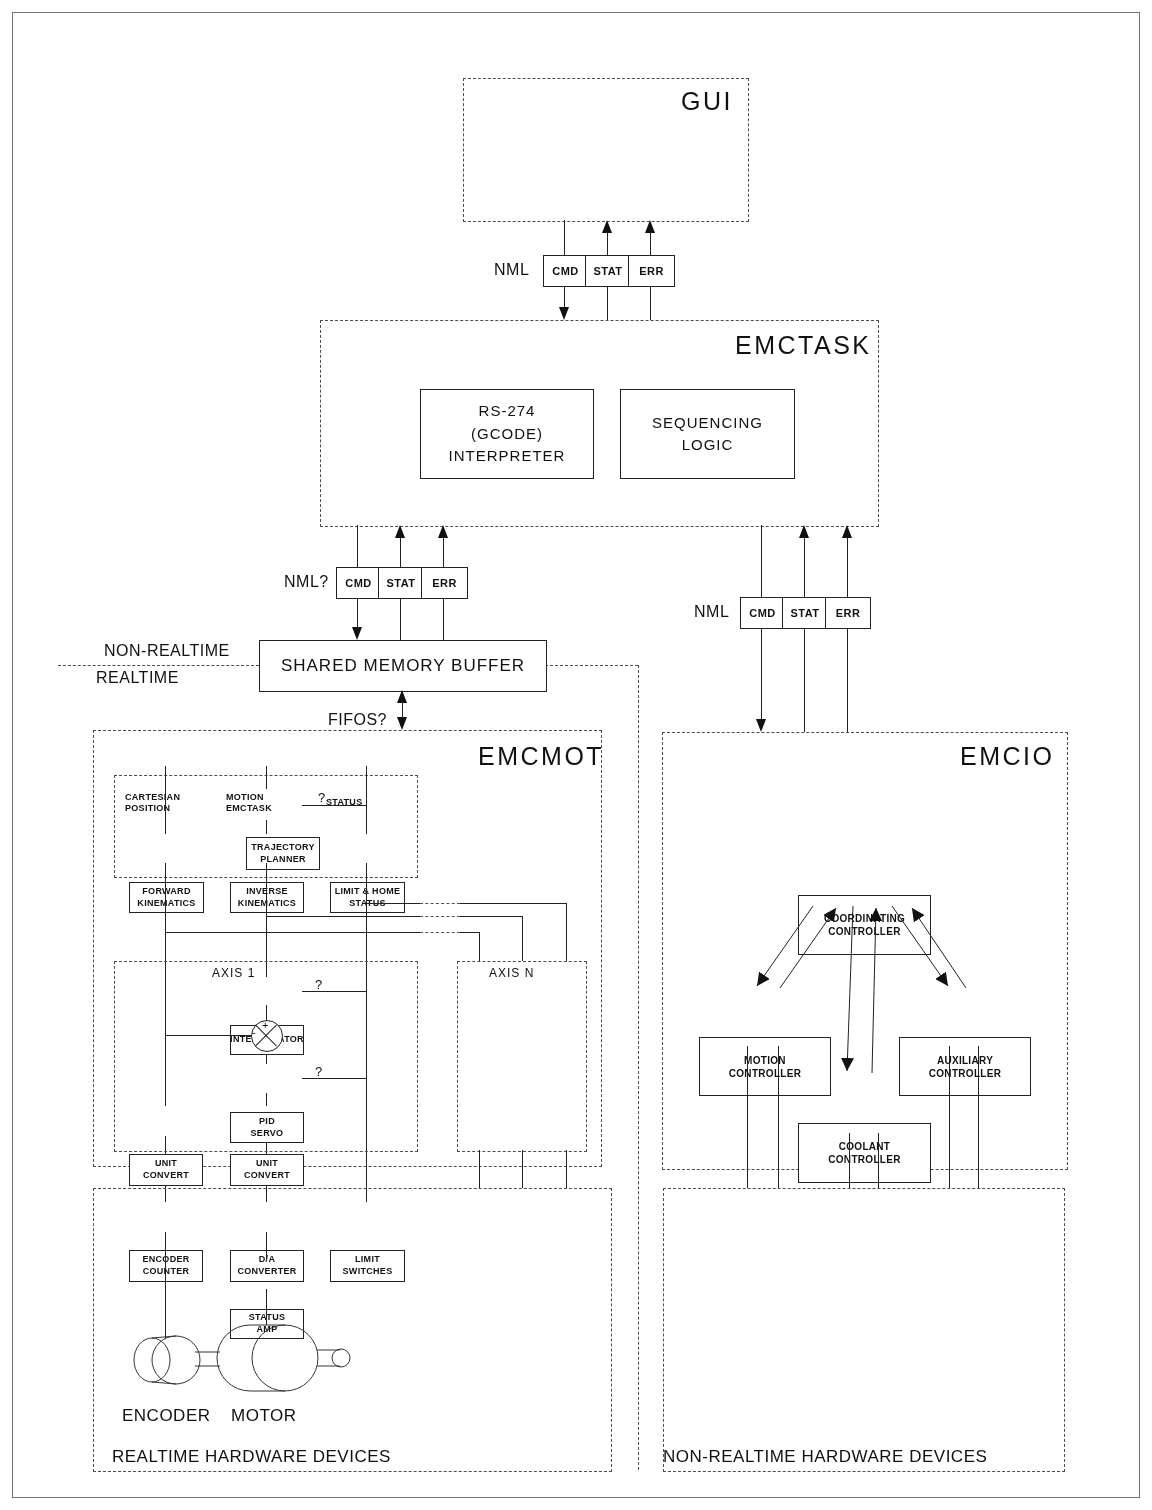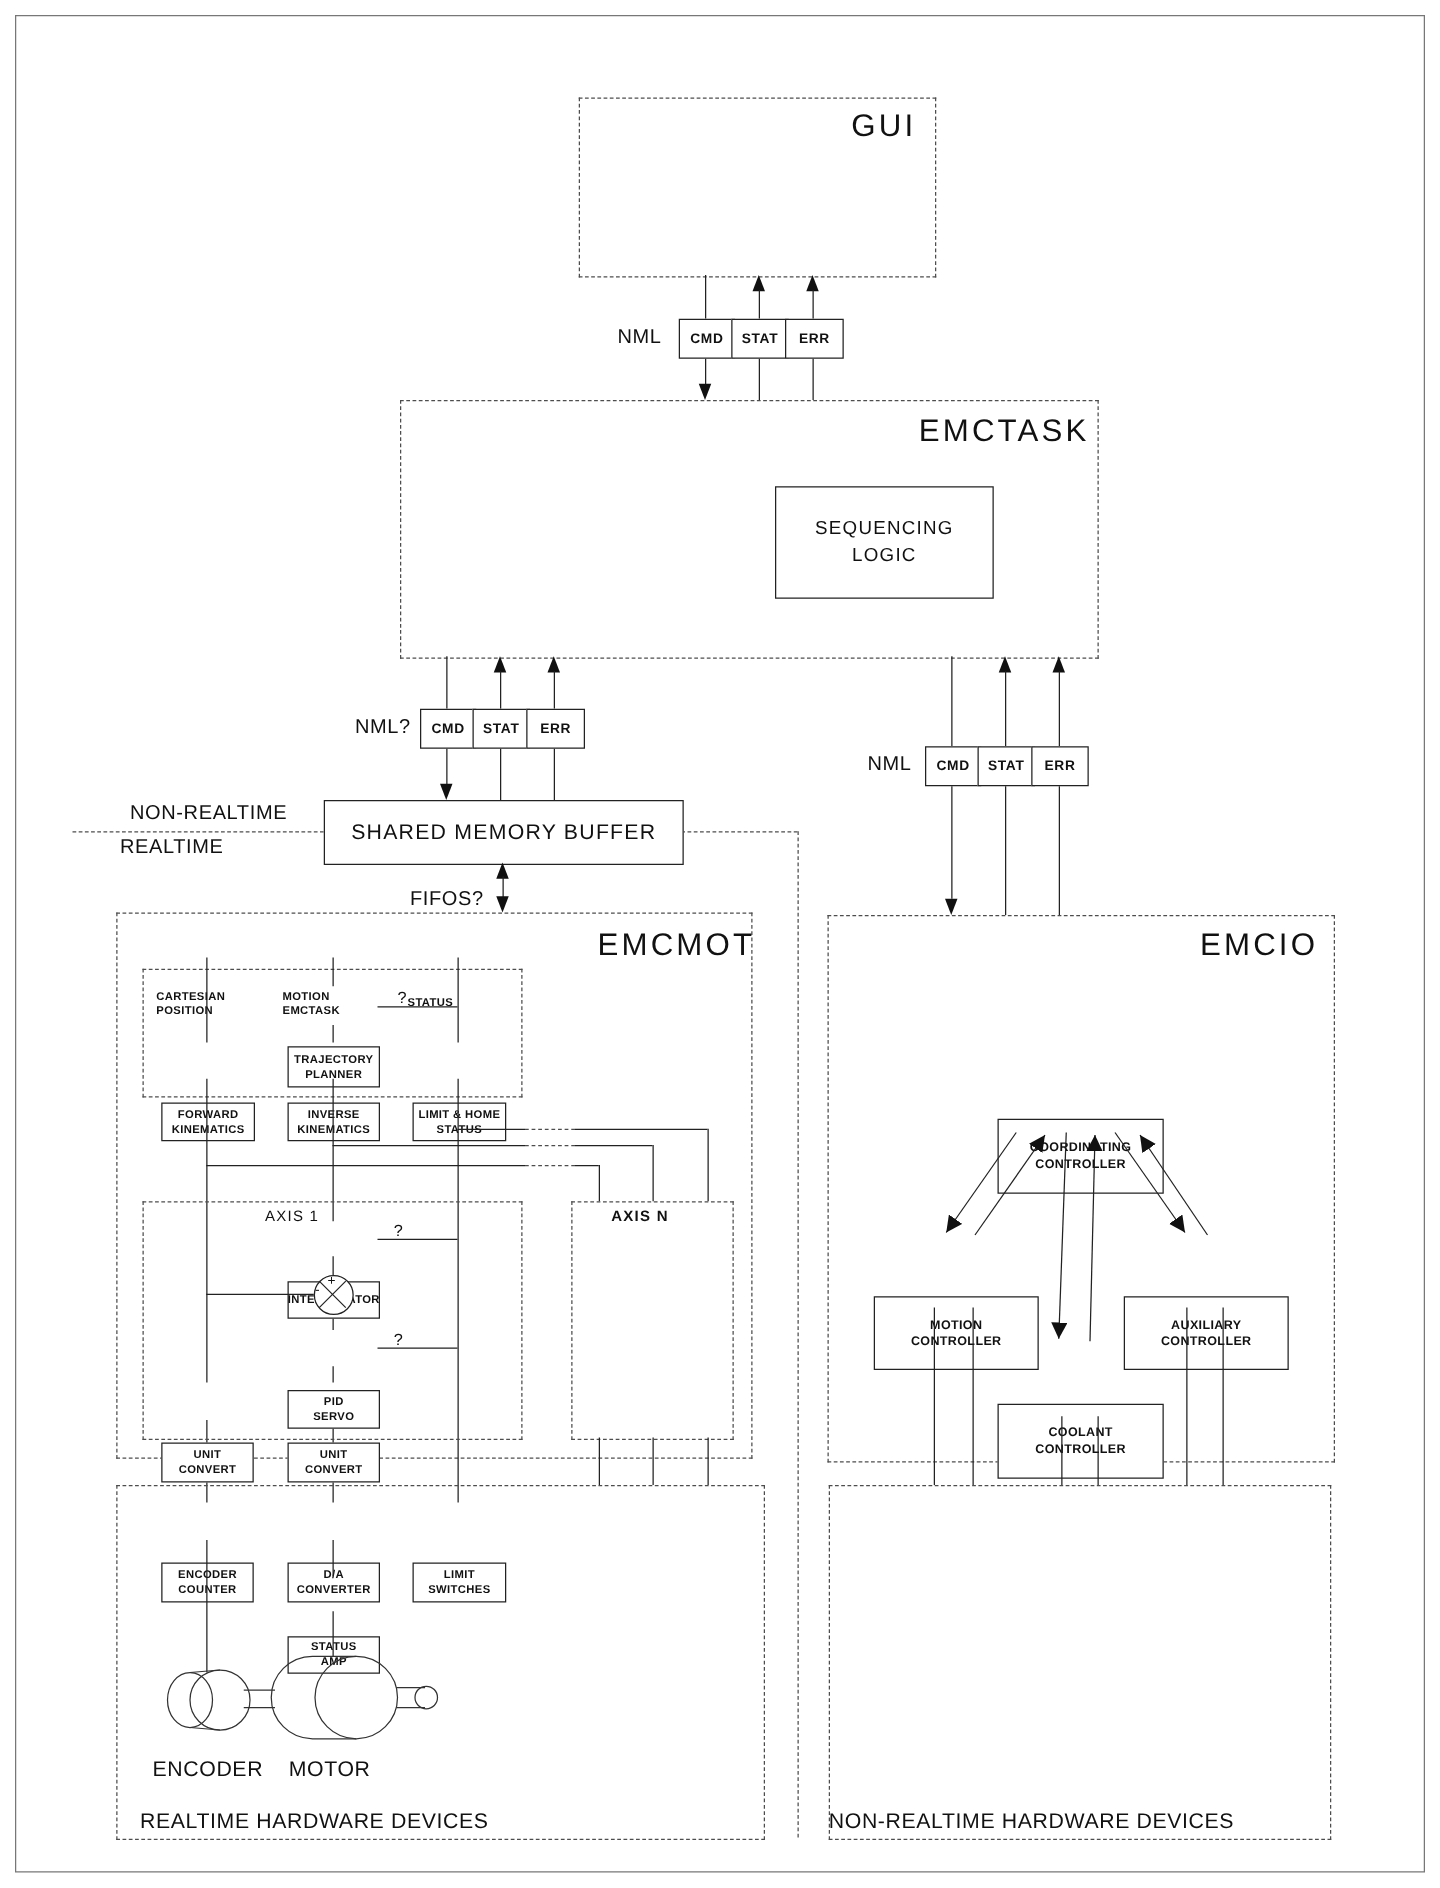--- a/index.html
+++ b/index.html
@@ -50,20 +50,23 @@
   <div class="v" style="left:650px;top:232px;height:23px;"></div>
   <div class="v" style="left:650px;top:285px;height:35px;"></div>
 
   <div class="lbl mid" style="left:494px;top:260px;">NML</div>
   <div class="box cell" style="left:543px;top:255px;width:43px;height:30px;">CMD</div>
   <div class="box cell" style="left:585px;top:255px;width:44px;height:30px;">STAT</div>
   <div class="box cell" style="left:628px;top:255px;width:45px;height:30px;">ERR</div>
 
   <div class="dbox" style="left:320px;top:320px;width:557px;height:205px;"></div>
   <div class="lbl title" style="left:735px;top:330px;">EMCTASK</div>
+  <div class="box big" style="left:420px;top:389px;width:172px;height:88px;">RS-274
+(GCODE)
+INTERPRETER</div>
   <div class="box big" style="left:620px;top:389px;width:173px;height:88px;">SEQUENCING
 LOGIC</div>
 
   <div class="v" style="left:357px;top:525px;height:42px;"></div>
   <div class="v" style="left:357px;top:597px;height:31px;"></div>
   <div class="ad" style="left:352px;top:627px;"></div>
   <div class="au" style="left:395px;top:525px;"></div>
   <div class="v" style="left:400px;top:537px;height:30px;"></div>
   <div class="v" style="left:400px;top:597px;height:43px;"></div>
   <div class="au" style="left:438px;top:525px;"></div>
@@ -106,21 +109,21 @@
   <div class="dbox" style="left:93px;top:730px;width:507px;height:435px;"></div>
   <div class="lbl title" style="left:478px;top:741px;">EMCMOT</div>
 
   <div class="lbl small ctr" style="left:125px;top:744px;width:80px;">CARTESIAN
 POSITION</div>
   <div class="lbl small ctr" style="left:226px;top:744px;width:80px;">MOTION
 EMCTASK</div>
   <div class="lbl small ctr" style="left:326px;top:749px;width:80px;">STATUS</div>
 
   <div class="dbox" style="left:114px;top:775px;width:302px;height:101px;"></div>
-  <div class="box small" style="left:230px;top:789px;width:72px;height:31px;">TRAJECTORY
+  <div class="box small" style="left:246px;top:789px;width:72px;height:31px;">TRAJECTORY
 PLANNER</div>
   <div class="lbl q" style="left:318px;top:790px;">?</div>
   <div class="h" style="left:302px;top:805px;width:64px;"></div>
   <div class="box small" style="left:129px;top:834px;width:73px;height:29px;">FORWARD
 KINEMATICS</div>
   <div class="box small" style="left:230px;top:834px;width:72px;height:29px;">INVERSE
 KINEMATICS</div>
   <div class="box small" style="left:330px;top:834px;width:73px;height:29px;">LIMIT &amp; HOME
 STATUS</div>
 
@@ -166,21 +169,21 @@
   <div class="box small" style="left:230px;top:1064px;width:72px;height:29px;">PID
 SERVO</div>
   <div class="lbl q" style="left:315px;top:1064px;">?</div>
   <div class="h" style="left:302px;top:1078px;width:64px;"></div>
   <div class="box small" style="left:129px;top:1106px;width:72px;height:30px;">UNIT
 CONVERT</div>
   <div class="box small" style="left:230px;top:1106px;width:72px;height:30px;">UNIT
 CONVERT</div>
 
   <div class="dbox" style="left:457px;top:961px;width:128px;height:189px;"></div>
-  <div class="lbl axis ctr" style="left:457px;top:966px;width:128px;font-weight:bold;">AXIS N</div>
+  <div class="lbl axis ctr" style="left:457px;top:966px;width:128px;">AXIS N</div>
   <div class="v" style="left:479px;top:1150px;height:38px;"></div>
   <div class="v" style="left:522px;top:1150px;height:38px;"></div>
   <div class="v" style="left:566px;top:1150px;height:38px;"></div>
 
   <div class="dbox" style="left:93px;top:1188px;width:517px;height:282px;"></div>
   <div class="box small" style="left:129px;top:1202px;width:72px;height:30px;">ENCODER
 COUNTER</div>
   <div class="box small" style="left:230px;top:1202px;width:72px;height:30px;">D/A
 CONVERTER</div>
   <div class="box small" style="left:330px;top:1202px;width:73px;height:30px;">LIMIT

